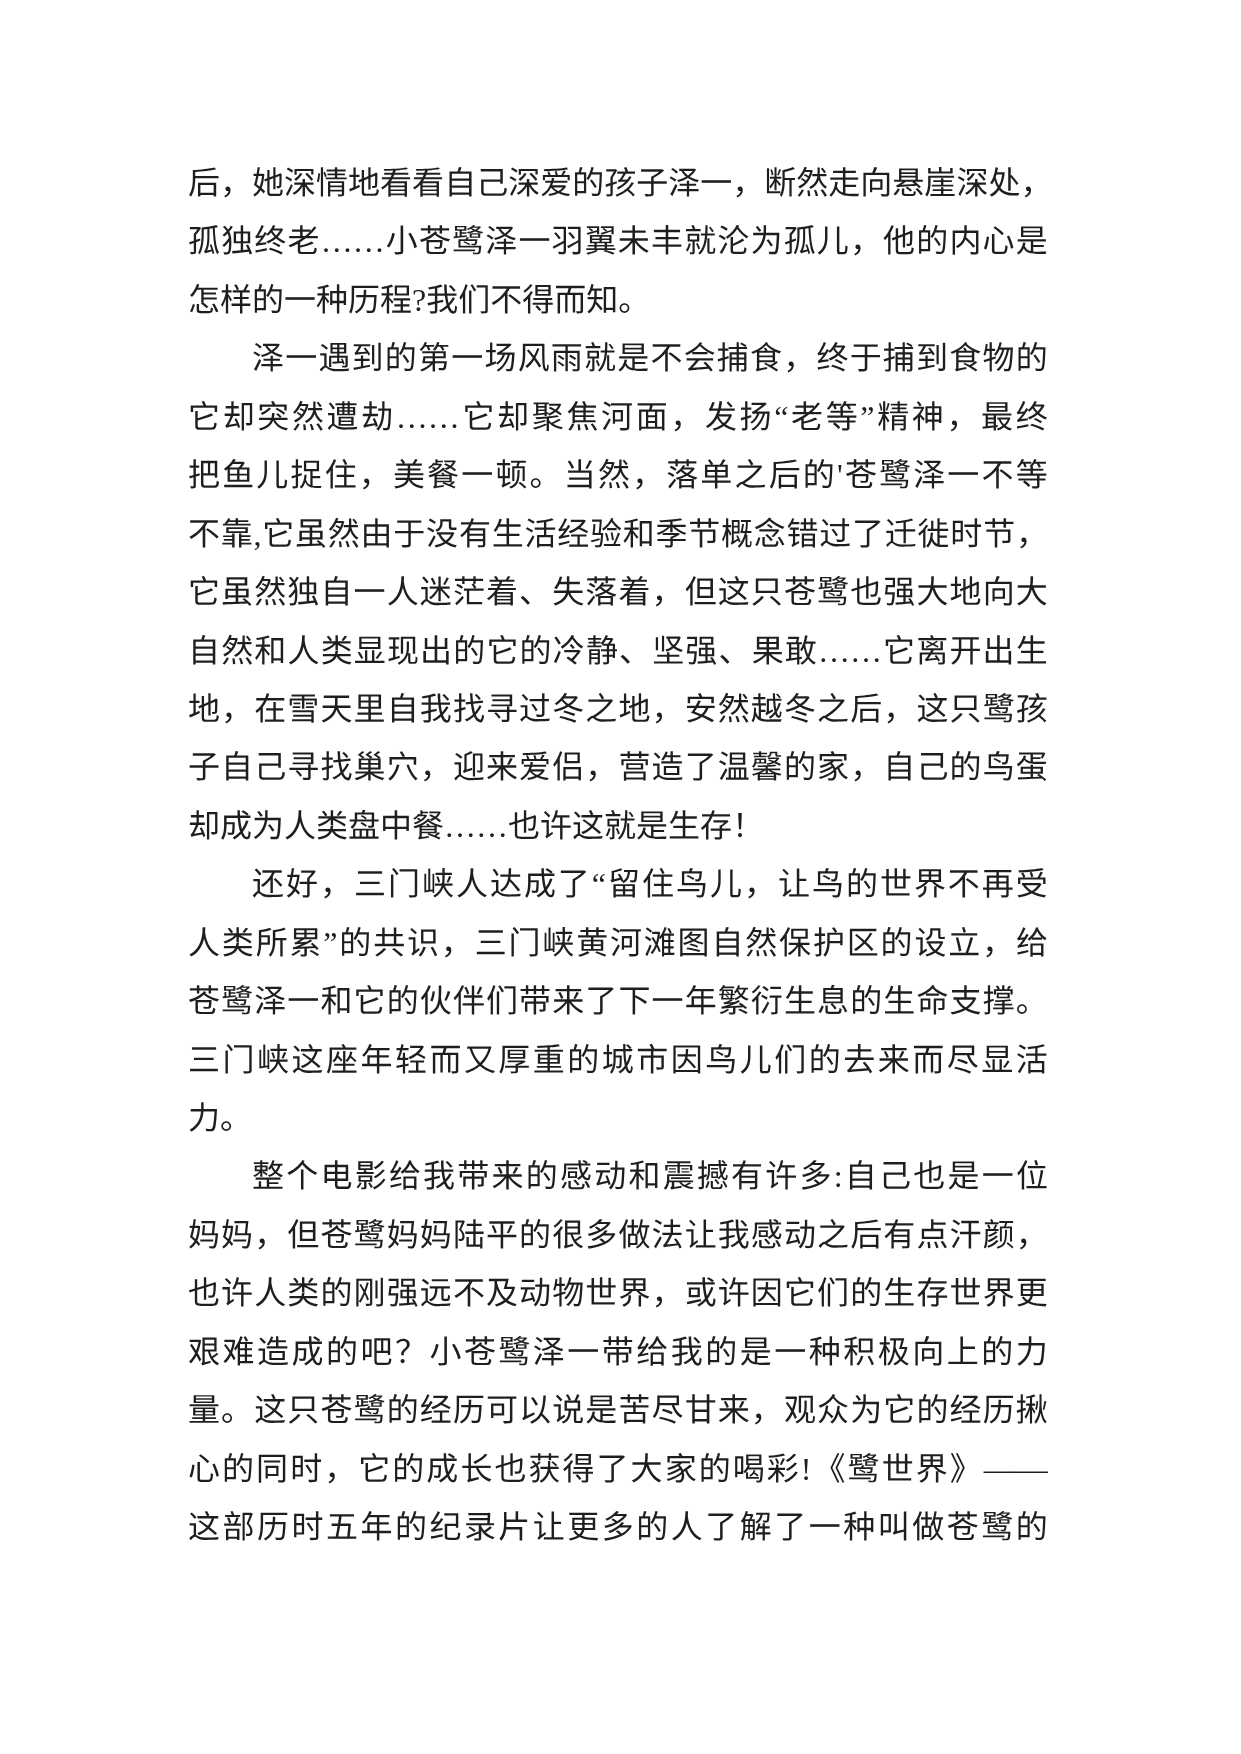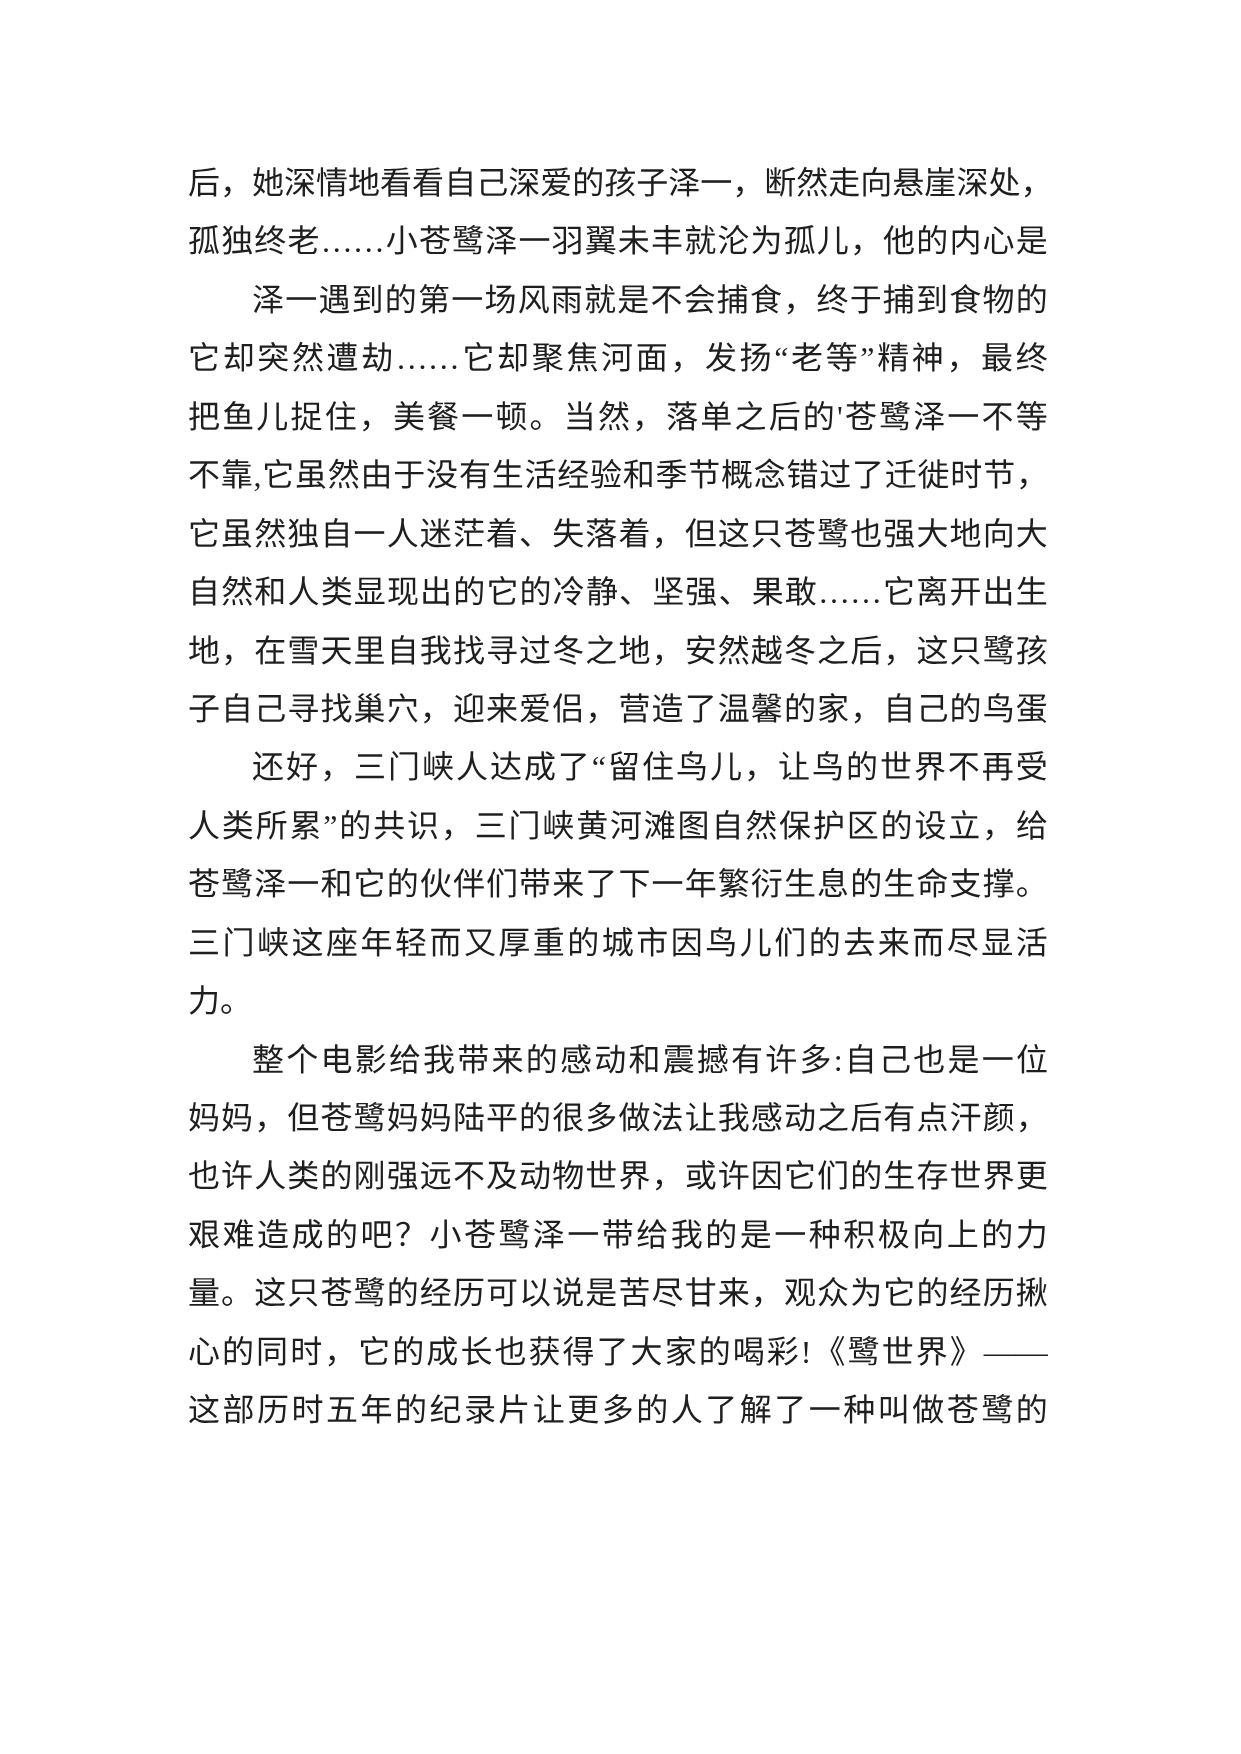--- a/index.html
+++ b/index.html
@@ -101,20 +101,21 @@
           <span>为</span>
           <span>孤</span>
           <span>儿</span>
           <span>，</span>
           <span>他</span>
           <span>的</span>
           <span>内</span>
           <span>心</span>
           <span>是</span>
         </div>
+        <div class="line">怎样的一种历程?我们不得而知。</div>
       </div>
       <div class="paragraph">
         <div class="line fill indent">
           <span>泽</span>
           <span>一</span>
           <span>遇</span>
           <span>到</span>
           <span>的</span>
           <span>第</span>
           <span>一</span>
@@ -324,20 +325,21 @@
           <span>馨</span>
           <span>的</span>
           <span>家</span>
           <span>，</span>
           <span>自</span>
           <span>己</span>
           <span>的</span>
           <span>鸟</span>
           <span>蛋</span>
         </div>
+        <div class="line">却成为人类盘中餐……也许这就是生存！</div>
       </div>
       <div class="paragraph">
         <div class="line fill indent">
           <span>还</span>
           <span>好</span>
           <span>，</span>
           <span>三</span>
           <span>门</span>
           <span>峡</span>
           <span>人</span>

